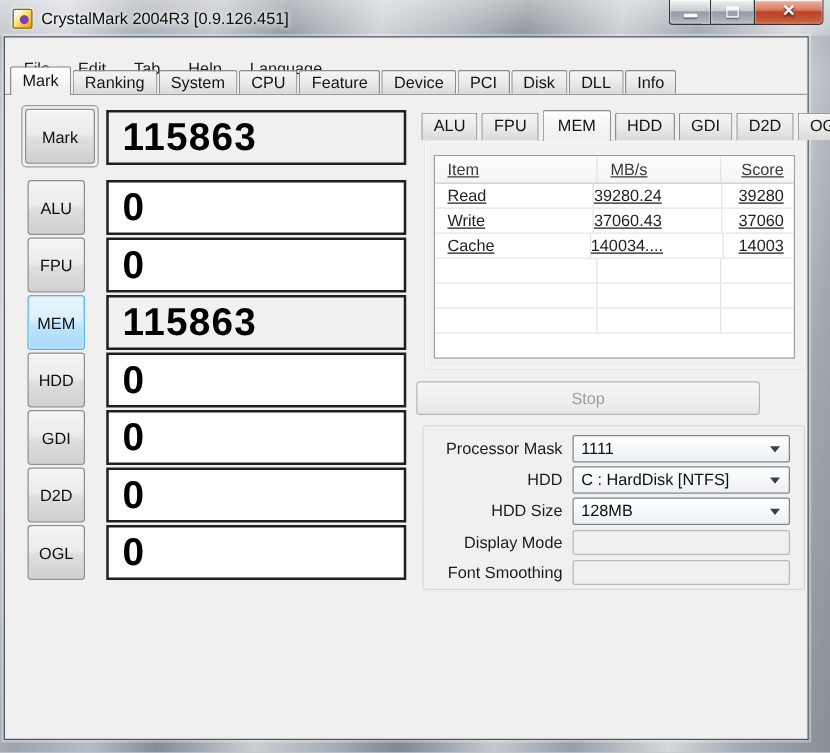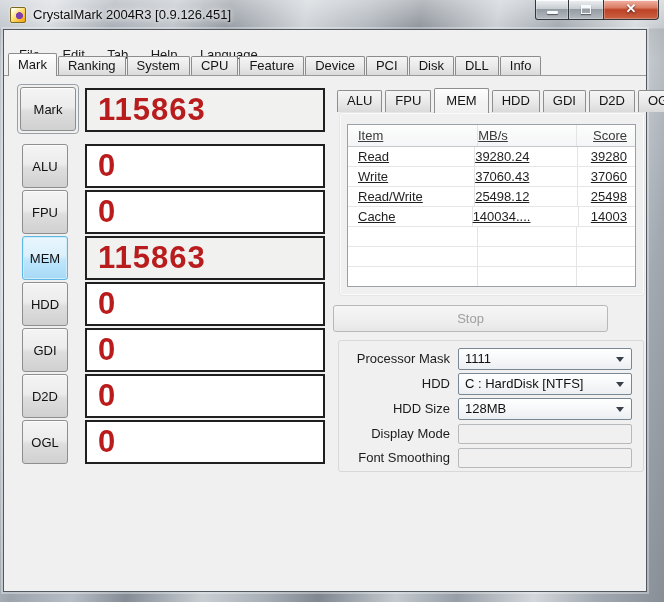--- a/index.html
+++ b/index.html
@@ -92,21 +92,21 @@
   }
   .btn-focus-wrap .bench-btn { position: relative; width: 100%; height: 100%; display: block; }
   .bench-btn.hot {
     border-color: #5eb6e4;
     background: linear-gradient(#eaf6fd, #d9f0fc 45%, #bee6fd 55%, #a7d9f5);
     box-shadow: inset 0 0 0 1px #cfecfb;
   }
   .score-box {
     position: absolute; left: 81px; width: 240px; height: 44px;
     border: 2px solid #1f1f1f; background: #ffffff;
-    font-size: 31px; font-weight: bold; color: #b91c1c;
+    font-size: 31px; font-weight: bold; color: #000000;
     line-height: 39px; padding-left: 11px; letter-spacing: 1px; white-space: nowrap; overflow: hidden;
   }
   .score-box.shaded { background: #f1f1f0; }
 
   
   .subtabs { position: absolute; left: 333px; top: 57px; height: 25px;
     display: flex; align-items: flex-end; z-index: 3; }
   .subtab {
     font-size: 13px; color: #141414; padding: 0 9px; height: 22px; line-height: 20px;
     border: 1px solid #8e8e8e; border-bottom: none; border-radius: 2px 2px 0 0;
@@ -124,21 +124,21 @@
 
   
   .res-table { position: absolute; left: 343px; top: 94px; width: 289px; height: 163px;
     background: #fff; border: 1px solid #9aa0a6; z-index: 3; font-size: 13px; overflow: hidden; }
   .tr { display: flex; height: 20px; line-height: 19px; text-decoration: underline; }
   .tr.head { height: 22px; line-height: 21px; background: linear-gradient(#fdfdfd, #f4f5f6);
     border-bottom: 1px solid #c6c8ca; color: #3a3a3a; }
   .tr.body { border-bottom: 1px solid #e6e6e6; color: #1f1f1f; }
   .td { height: 100%; }
   .c-item  { width: 151px; padding-left: 10px; }
-  .c-mbs   { width: 68px; text-align: left; padding-right: 8px; border-left: 1px solid #e4e4e4; }
+  .c-mbs   { width: 68px; text-align: center; padding-right: 8px; border-left: 1px solid #e4e4e4; }
   .c-score { width: 68px; text-align: right; padding-right: 8px; border-left: 1px solid #e4e4e4; margin-left: 40px; }
 
   
   .stop-btn {
     position: absolute; left: 329px; top: 275px; width: 275px; height: 27px;
     border: 1px solid #b8b8b8; border-radius: 3px; z-index: 2;
     background: linear-gradient(#f6f6f6, #f0f0f0 50%, #e7e7e7);
     font-family: "Liberation Sans", sans-serif; font-size: 13px; color: #9f9f9f;
   }
 
@@ -248,25 +248,20 @@
       <div class="td c-item">Read</div>
       <div class="td c-mbs">39280.24</div>
       <div class="td c-score">39280</div>
     </div>
     <div class="tr body">
       <div class="td c-item">Write</div>
       <div class="td c-mbs">37060.43</div>
       <div class="td c-score">37060</div>
     </div>
     <div class="tr body">
-      <div class="td c-item">Read/Write</div>
-      <div class="td c-mbs">25498.12</div>
-      <div class="td c-score">25498</div>
-    </div>
-    <div class="tr body">
       <div class="td c-item">Cache</div>
       <div class="td c-mbs">140034....</div>
       <div class="td c-score">14003</div>
     </div>
     <div class="tr body">
       <div class="td c-item"></div>
         <div class="td c-mbs"></div>
         <div class="td c-score"></div>
     </div>
     <div class="tr body">

